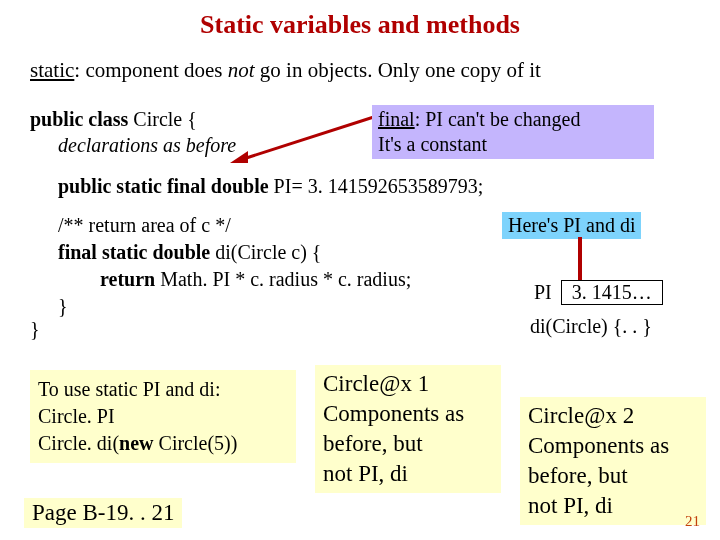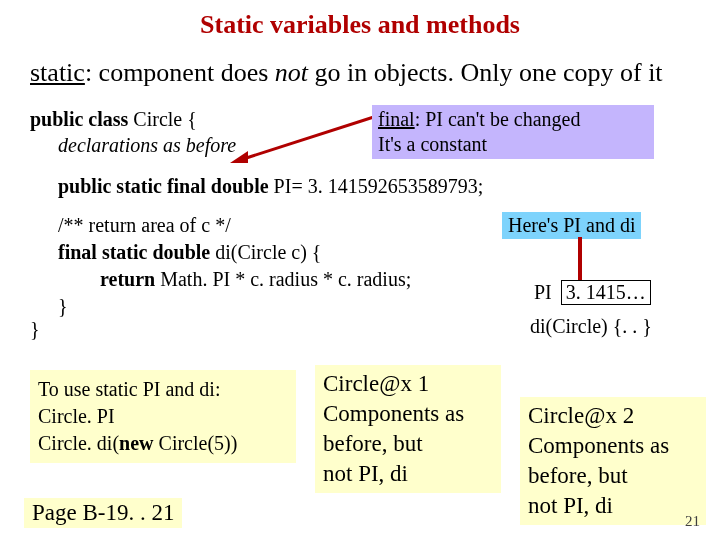--- a/index.html
+++ b/index.html
@@ -27,21 +27,21 @@
     text-align: center;
     color: #b00000;
     font-weight: bold;
     font-size: 26px;
   }
   .subtitle {
     position: absolute;
     top: 58px;
     left: 30px;
     width: 660px;
-    font-size: 26px;
+    font-size: 21px;
   }
   .code1 {
     position: absolute;
     top: 106px;
     left: 30px;
     width: 380px;
     line-height: 1.3;
   }
   .code2 {
     position: absolute;
@@ -83,21 +83,21 @@
     left: 530px;
     width: 140px;
   }
   .pivalbox .label {
     display: inline-block;
     padding: 0 4px;
   }
   .pivalbox .val {
     display: inline-block;
     border: 1px solid #000;
-    padding: 0 4px;
+    padding: 0 10px;
   }
   .dicircle {
     position: absolute;
     top: 315px;
     left: 530px;
   }
   .usebox {
     position: absolute;
     top: 370px;
     left: 30px;
@@ -121,21 +121,21 @@
     top: 498px;
     left: 24px;
     background: #ffffcc;
     padding: 2px 8px;
     font-size: 23px;
   }
   .slidenum {
     position: absolute;
     bottom: 10px;
     right: 20px;
-    color: #404040;
+    color: #c2410c;
     font-size: 15px;
   }
   .arrow-svg {
     position: absolute;
     top: 105px;
     left: 230px;
     width: 160px;
     height: 60px;
   }
   .conn-svg {

